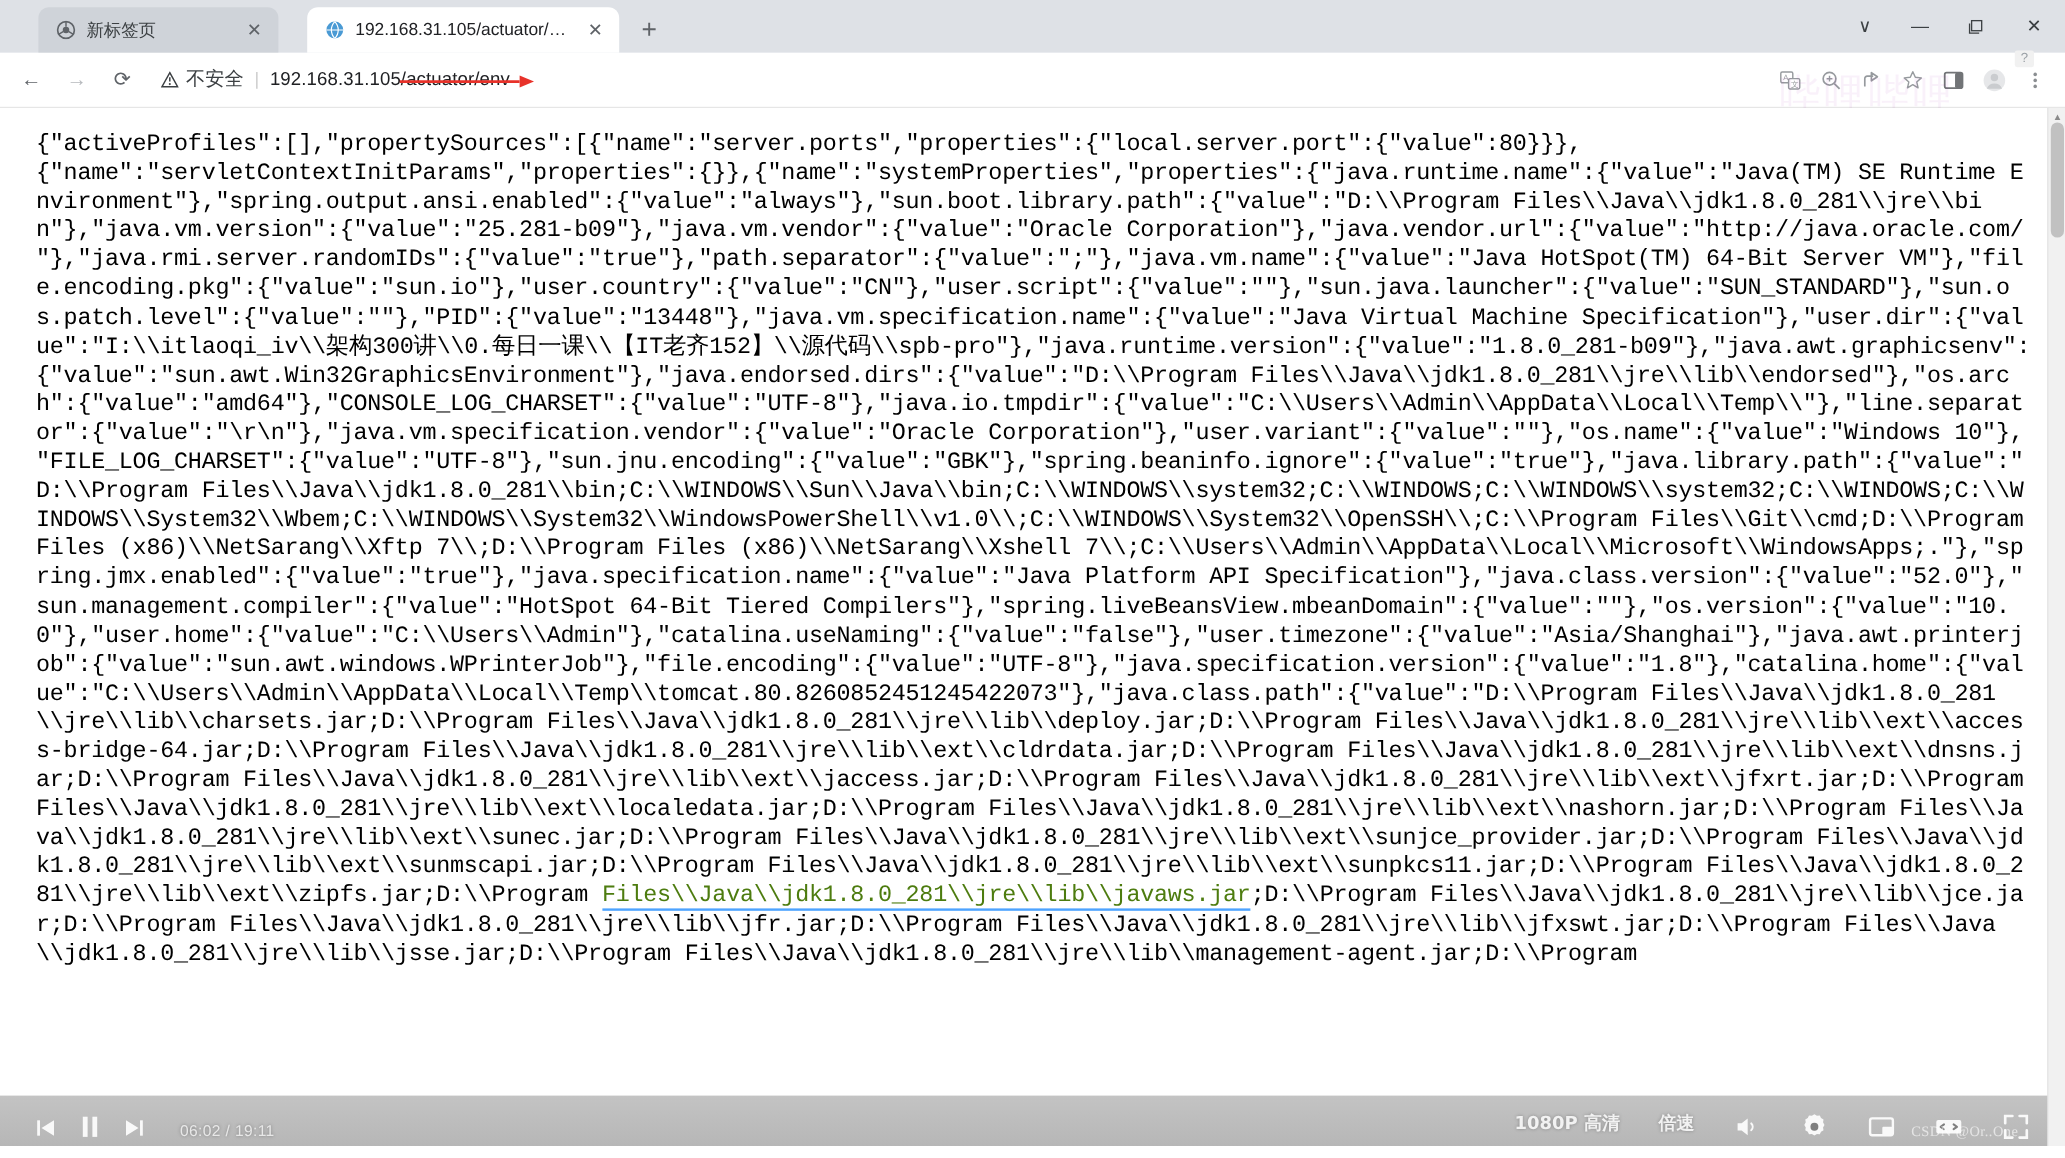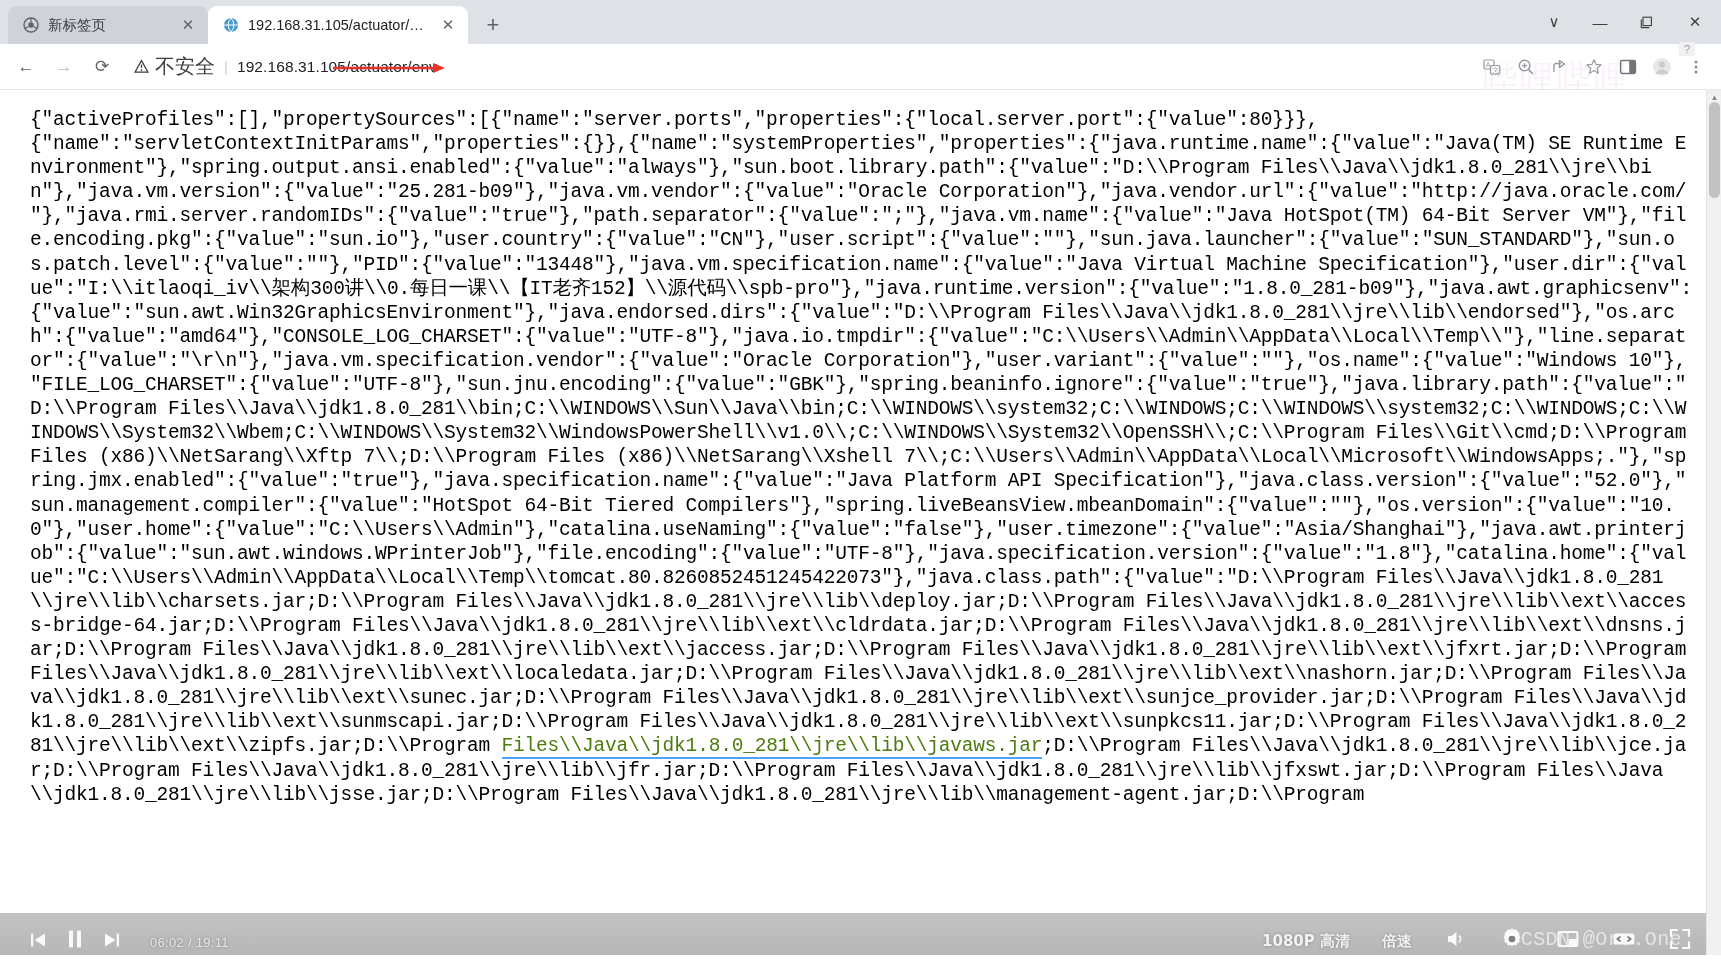--- a/index.html
+++ b/index.html
@@ -31,20 +31,21 @@
     height: 38px;
     display: flex;
     align-items: center;
     padding: 0 10px 0 14px;
     min-width: 200px;
     max-width: 260px;
     border-radius: 9px 9px 0 0;
     font-size: 14.5px;
     color: #3c4043;
     cursor: default;
+    margin-left: 24px;
   }
   .tab.inactive { background: #cfd3d9; color: #3c4043; }
   .tab.active  { background: #ffffff; color: #202124; }
   .tab .favicon {
     width: 17px; height: 17px;
     flex: 0 0 17px;
     margin-right: 9px;
     display: flex; align-items: center; justify-content: center;
   }
   .tab .tabtitle {
@@ -106,21 +107,21 @@
     height: 30px;
     display: flex;
     align-items: center;
     padding-left: 10px;
     font-size: 15px;
     color: #202124;
     background: #ffffff;
     position: relative;
   }
   .warn-icon { color: #5f6368; font-size: 13px; margin-right: 6px; display:inline-flex; }
-  .warn-text { color: #3c4043; font-size: 20px; margin-right: 9px; font-family: Liberation Serif, serif; }
+  .warn-text { color: #3c4043; font-size: 16px; margin-right: 9px; font-family: Liberation Serif, serif; }
   .omnibox .sep { color: #cdcdcd; margin-right: 9px; font-size: 15px; }
   .urltext { color: #202124; font-size: 15.5px; letter-spacing: .1px; }
 
   .toolbar-right {
     display: flex;
     align-items: center;
     margin-left: 8px;
   }
   .tbicon {
     width: 30px; height: 30px;
@@ -238,38 +239,38 @@
     margin-left: 12px;
     font-size: 13px;
     color: #e8e8e8;
     font-family: "Liberation Sans", sans-serif;
     letter-spacing: .3px;
     text-shadow: 0 0 3px rgba(0,0,0,.35);
   }
   .vb-spacer { flex: 1 1 auto; }
   .vb-right {
     display: flex;
-    align-items: flex-end;
+    align-items: flex-start;
     gap: 32px;
   }
   .vb-label {
     font-size: 15px;
     font-weight: bold;
     color: #f2f2f2;
     font-family: "DejaVu Sans", sans-serif;
     white-space: nowrap;
     text-shadow: 0 0 3px rgba(0,0,0,.3);
   }
   .csdn-watermark {
     position: absolute;
     right: 24px; bottom: 14px;
-    font-size: 20px;
+    font-size: 12px;
     color: #ffffff;
     opacity: .62;
-    font-family: Liberation Mono, monospace;
+    font-family: Liberation Serif, serif;
     white-space: nowrap;
     letter-spacing: .4px;
     pointer-events: none;
   }
   .bottom-strip {
     position: absolute;
     left: 0; bottom: 0;
     width: 100%; height: 10px;
     background: #ffffff;
   }

